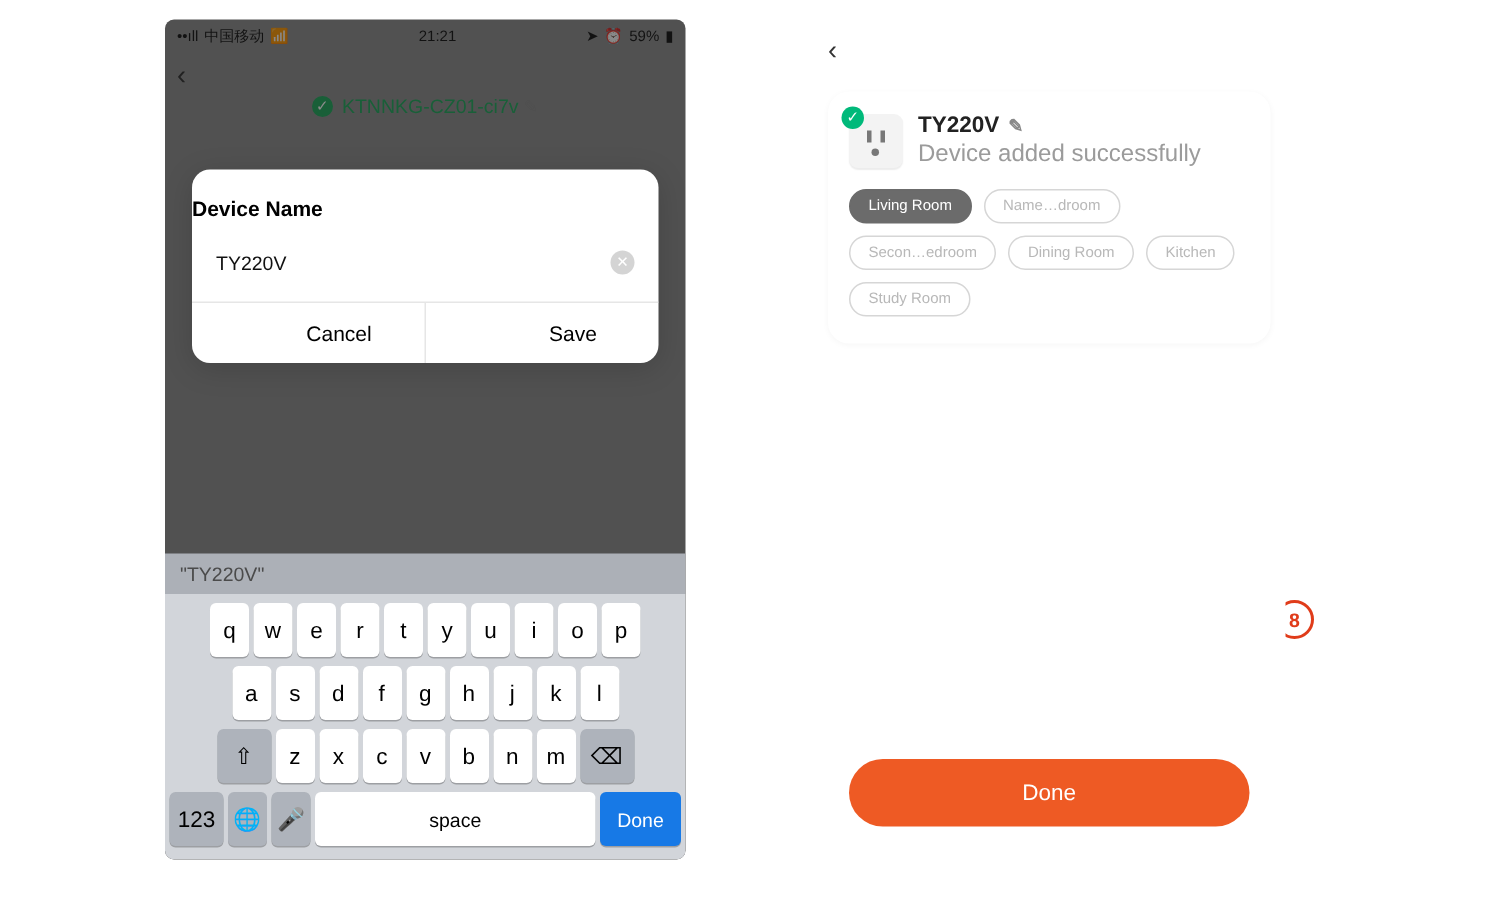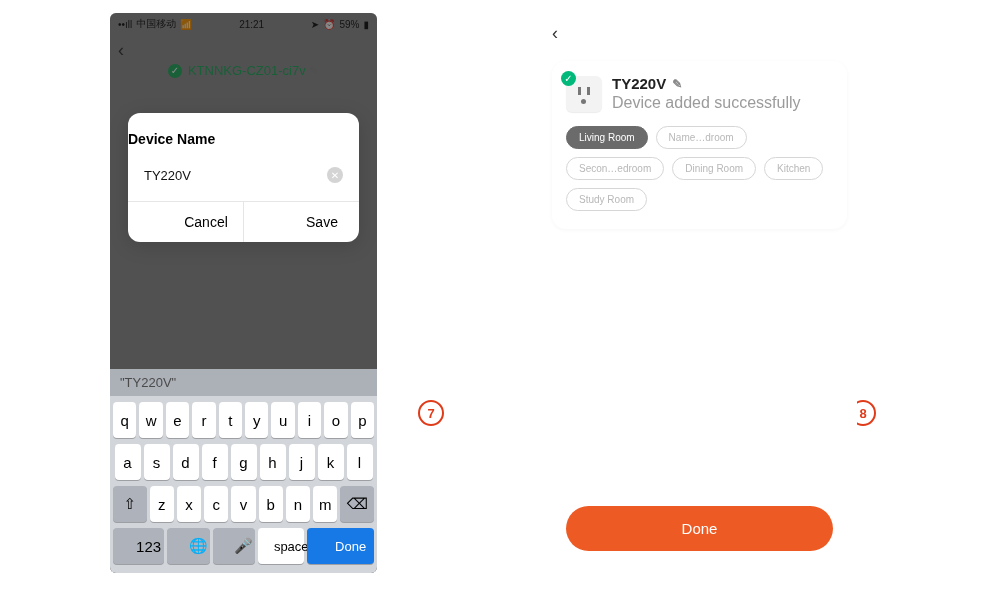--- a/index.html
+++ b/index.html
@@ -1,18 +1,18 @@
 <!DOCTYPE html>
 <html><head>
 <meta charset="utf-8">
 <style>
 html,body{margin:0;padding:0;font-family:-apple-system,Helvetica,Arial,sans-serif;background:#fff;}
 .stage{width:1000px;height:600px;position:relative;}
 .phone{position:absolute;border-radius:6px;overflow:hidden;}
-.left{left:110px;top:13px;width:267px;height:560px;background:#6e6e6e;}
+.left{left:110px;top:13px;width:347px;height:560px;background:#6e6e6e;}
 .right{left:542px;top:13px;width:315px;height:560px;background:#fff;}
 .step-badge{position:absolute;width:22px;height:22px;border:2px solid #e03c1a;border-radius:50%;color:#e03c1a;font-size:13px;font-weight:600;display:flex;align-items:center;justify-content:center;background:#fff;}
 .step7{left:418px;top:400px;}
 .step8{left:850px;top:400px;}
 
 .statusbar{height:18px;display:flex;justify-content:space-between;align-items:center;padding:2px 8px;font-size:10px;color:#111;}
 .statusbar .sr{display:flex;gap:4px;align-items:center;}
 .sbicon{display:inline-block;}
 .tophead{height:30px;display:flex;align-items:center;padding:0 8px;}
 .backarr{font-size:18px;color:#2e2e2e;}
@@ -30,21 +30,21 @@
 .dialog .dbtns div:first-child{border-right:1px solid #e6e6e6;}
 .kbwrap{position:absolute;left:0;right:0;bottom:0;}
 .sugbar{background:#acb0b7;padding:6px 10px;font-size:13px;color:#4b4b4b;}
 .kb{background:#d2d5da;padding:6px 3px 3px;}
 .kbrow{display:flex;justify-content:center;gap:3px;margin-bottom:6px;}
 .key{background:#fff;border-radius:4px;width:26px;height:36px;display:flex;align-items:center;justify-content:center;font-size:15px;color:#000;box-shadow:0 1px 0 rgba(0,0,0,0.25);}
 .key.fn{background:#aeb3bb;}
 .key.wide{width:36px;}
 .key.space{flex:1;font-size:13px;text-align:right;}
 .key.done{background:#1779e6;color:#fff;width:54px;font-size:13px;}
-.kbrow.bottom .key{height:36px;padding-left:20px;}
+.kbrow.bottom .key{height:36px;}
 
 .right .top2{height:40px;display:flex;align-items:center;padding:0 10px;}
 .right .top2 .back2{font-size:18px;color:#333;}
 .card{margin:8px 10px 0;background:#fff;border-radius:14px;padding:14px 14px 18px;box-shadow:0 1px 4px rgba(0,0,0,0.04);}
 .devrow{display:flex;align-items:center;gap:10px;margin-bottom:14px;}
 .plugicon{width:36px;height:36px;border-radius:6px;background:#f3f3f3;position:relative;box-shadow:0 1px 1px rgba(0,0,0,0.08);}
 .plugicon::before,.plugicon::after{content:"";position:absolute;width:3px;height:8px;background:#777;top:11px;}
 .plugicon::before{left:12px;} .plugicon::after{right:12px;}
 .plugicon .dot{position:absolute;width:5px;height:5px;border-radius:50%;background:#777;left:15px;bottom:8px;}
 .plugbadge{position:absolute;top:-5px;left:-5px;width:15px;height:15px;border-radius:50%;background:#00b97a;color:#fff;font-size:10px;display:flex;align-items:center;justify-content:center;}

